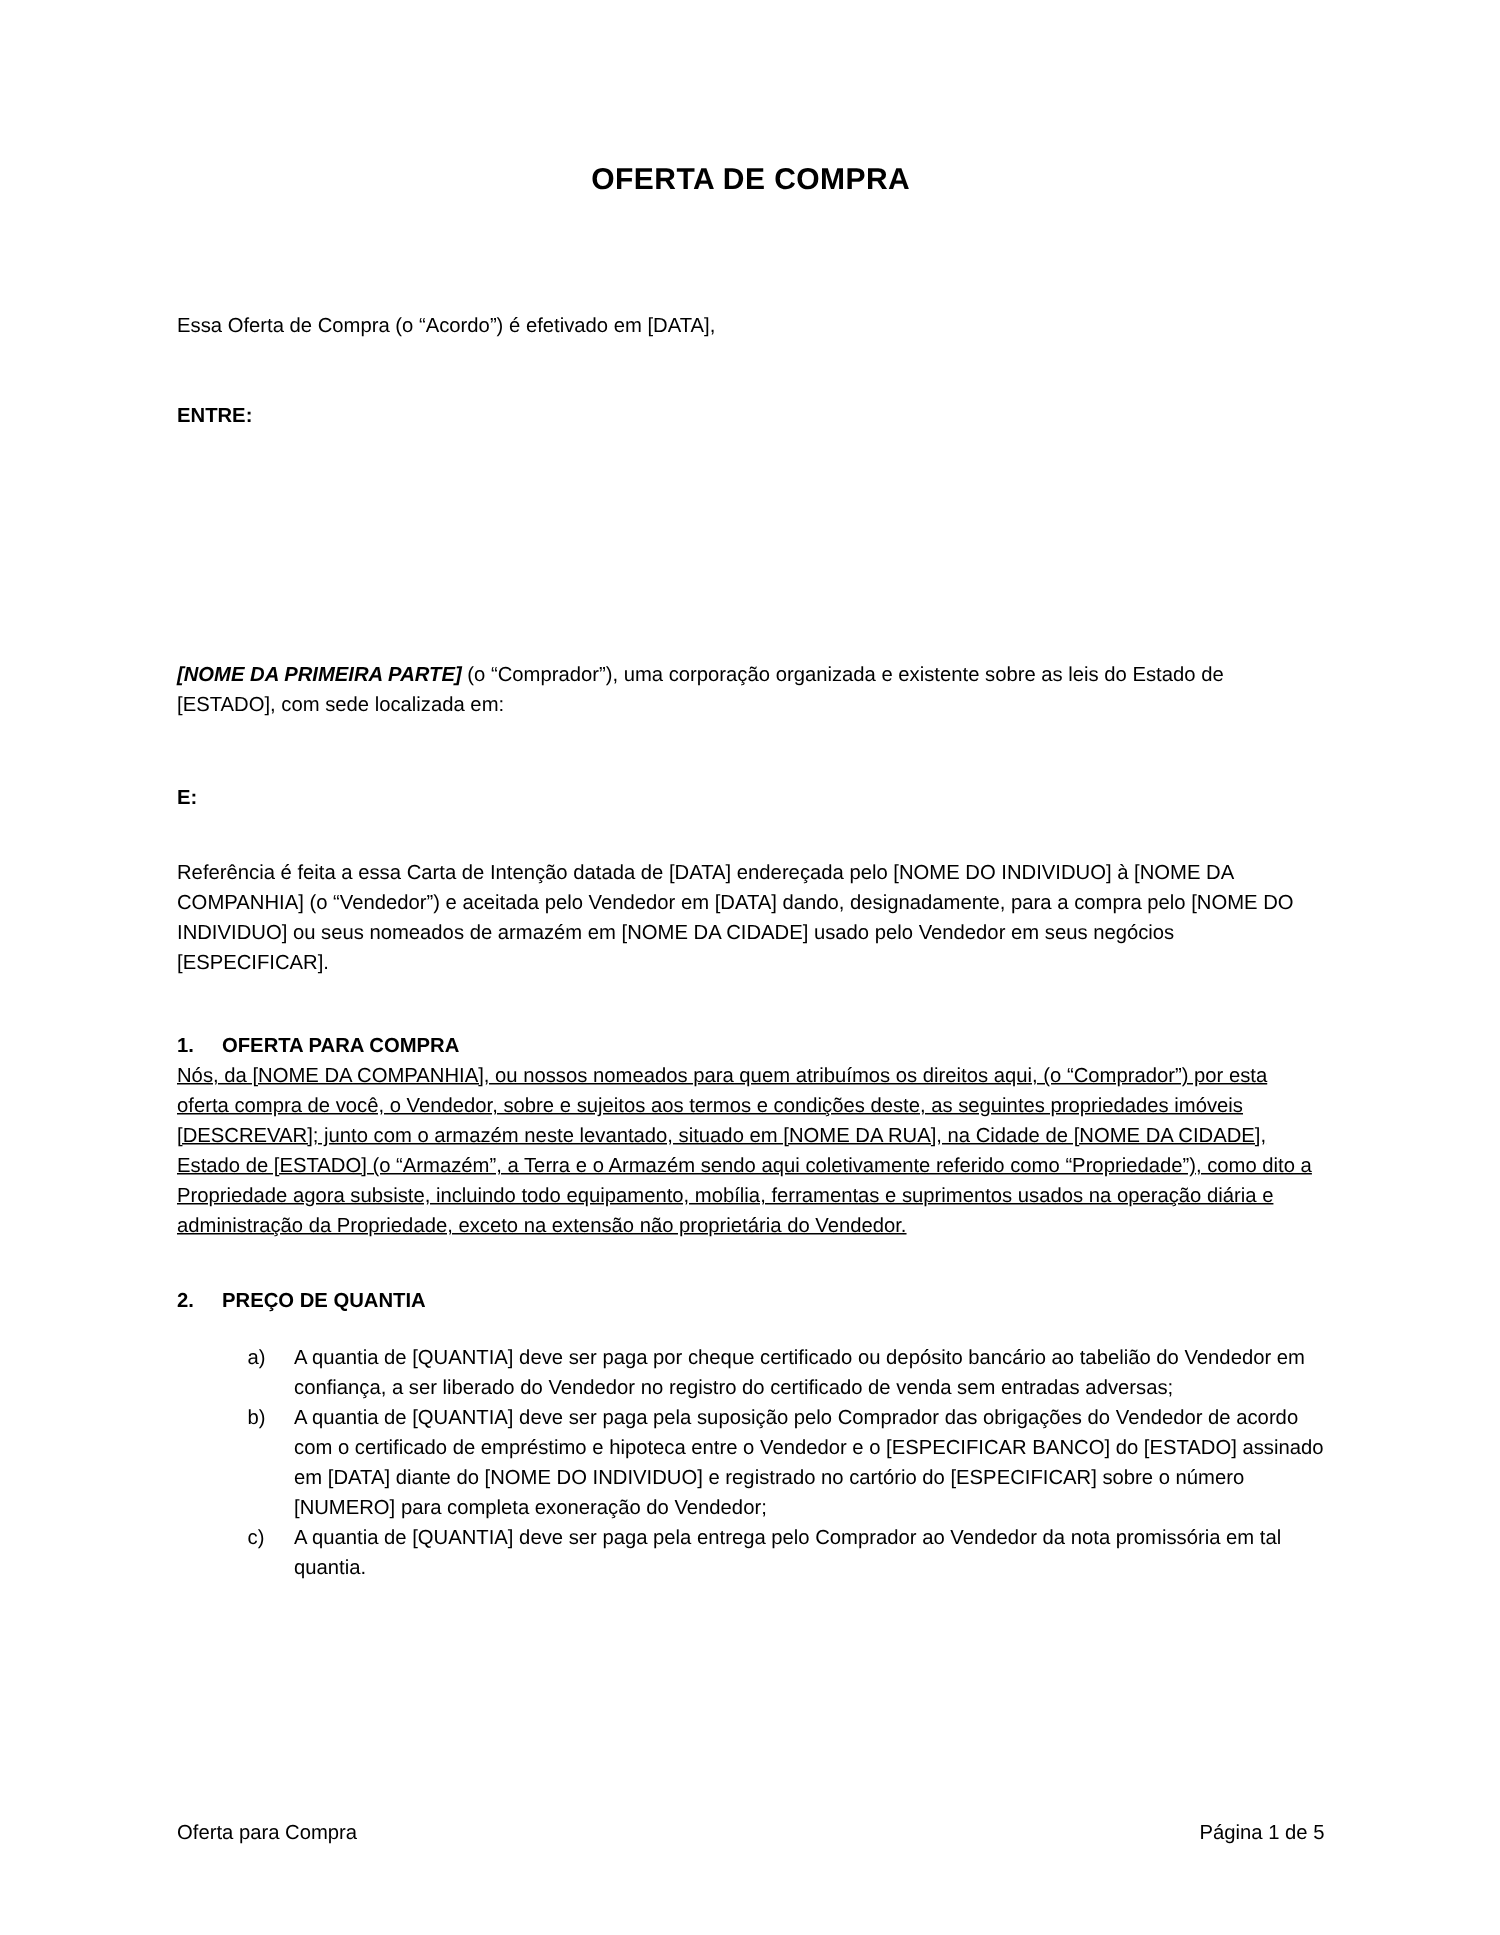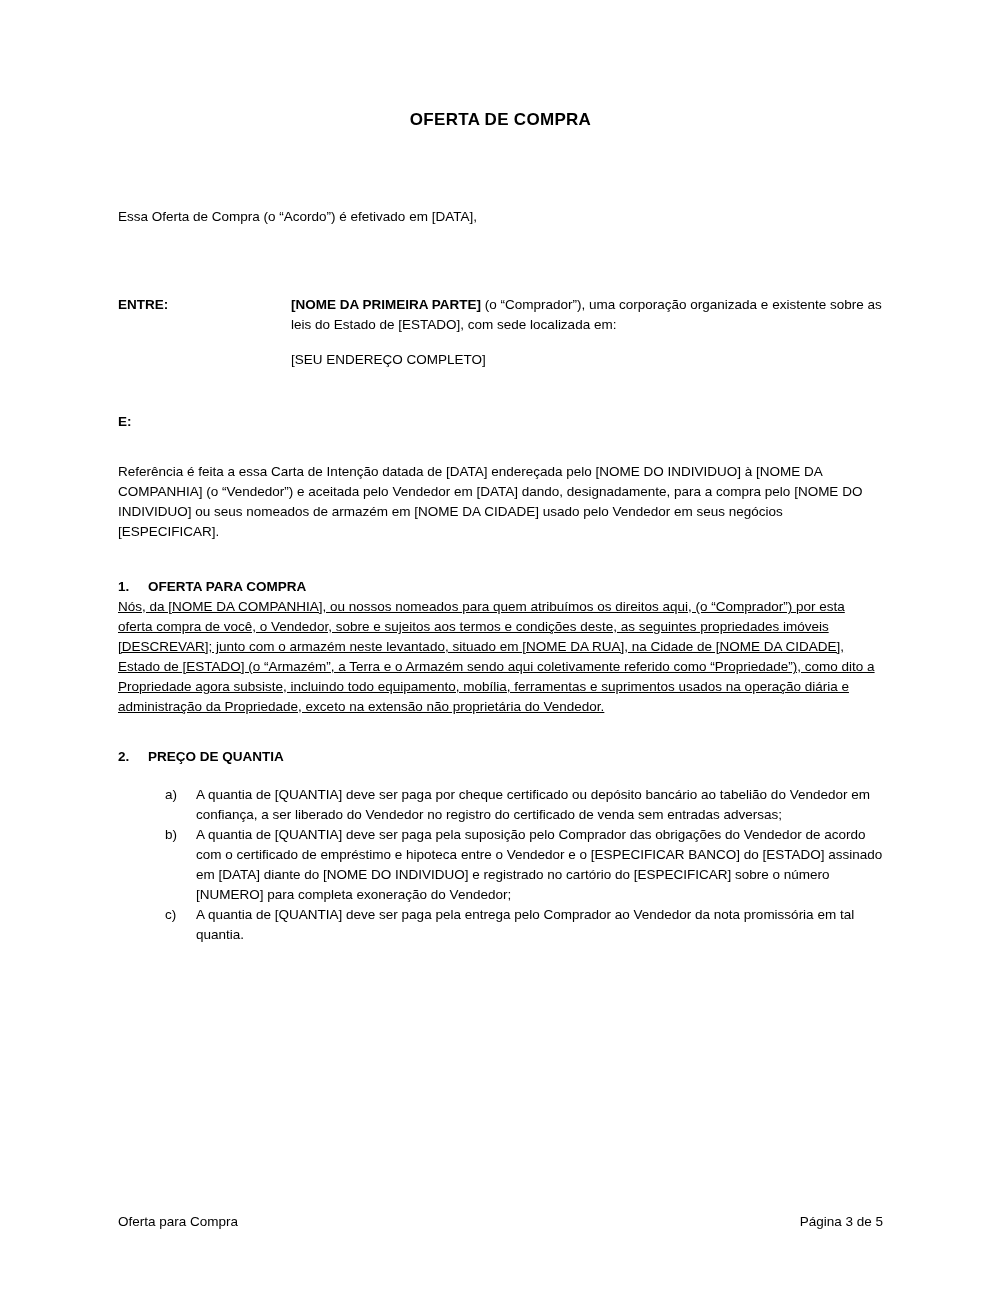--- a/index.html
+++ b/index.html
@@ -16,42 +16,42 @@
     font-family: "Liberation Sans", "DejaVu Sans", sans-serif;
     font-size: 13.5px;
     line-height: 20px;
     overflow: hidden;
   }
   .content {
     padding: 0 117px 0 118px;
   }
   .doc-title {
     margin-top: 105px;
-    font-size: 17px;
+    font-size: 20px;
     line-height: 30px;
     font-weight: bold;
     text-align: center;
     letter-spacing: 0.3px;
   }
   .intro {
     margin-top: 72px;
   }
   .party-row {
     display: flex;
     align-items: flex-start;
   }
-  .party-row.first { margin-top: 68px; }
+  .party-row.first { margin-top: 40px; flex-direction: column; }
   .party-row.second { margin-top: 42px; }
   .party-label {
     width: 173px;
     flex: 0 0 173px;
     font-weight: bold;
   }
   .party-body { flex: 1; }
-  .party-name { font-weight: bold; }
+  .party-name { font-weight: bold; font-style: italic; }
   .party-address {
     margin-top: 15px;
     margin-left: 173px;
   }
   .reference {
     margin-top: 30px;
   }
   .section-heading {
     display: flex;
     font-weight: bold;
@@ -95,21 +95,20 @@
   <div class="content">
 
     <div class="doc-title">OFERTA DE COMPRA</div>
 
     <div class="intro">Essa Oferta de Compra (o “Acordo”) é efetivado em [DATA],</div>
 
     <div class="party-row first">
       <div class="party-label">ENTRE:</div>
       <div class="party-body"><span class="party-name">[NOME DA PRIMEIRA PARTE]</span><span> (o “Comprador”), uma corporação organizada e existente sobre as leis do Estado de [ESTADO], com sede localizada em:</span></div>
     </div>
-    <div class="party-address">[SEU ENDEREÇO COMPLETO]</div>
 
     <div class="party-row second">
       <div class="party-label">E:</div>
     </div>
 
     <div class="reference">Referência é feita a essa Carta de Intenção datada de [DATA] endereçada pelo [NOME DO INDIVIDUO] à [NOME DA COMPANHIA] (o “Vendedor”) e aceitada pelo Vendedor em [DATA] dando, designadamente, para a compra pelo [NOME DO INDIVIDUO] ou seus nomeados de armazém em [NOME DA CIDADE] usado pelo Vendedor em seus negócios [ESPECIFICAR].</div>
 
     <div class="section-heading s1">
       <span class="section-number">1.</span>
       <span>OFERTA PARA COMPRA</span>
@@ -133,15 +132,15 @@
       <div class="sub-item">
         <span class="sub-marker">c)</span>
         <span class="sub-text">A quantia de [QUANTIA] deve ser paga pela entrega pelo Comprador ao Vendedor da nota promissória em tal quantia.</span>
       </div>
     </div>
 
   </div>
 
   <div class="footer">
     <span>Oferta para Compra</span>
-    <span>Página 3 de 5</span>
+    <span>Página 1 de 5</span>
   </div>
 </div>
 
 </body></html>

